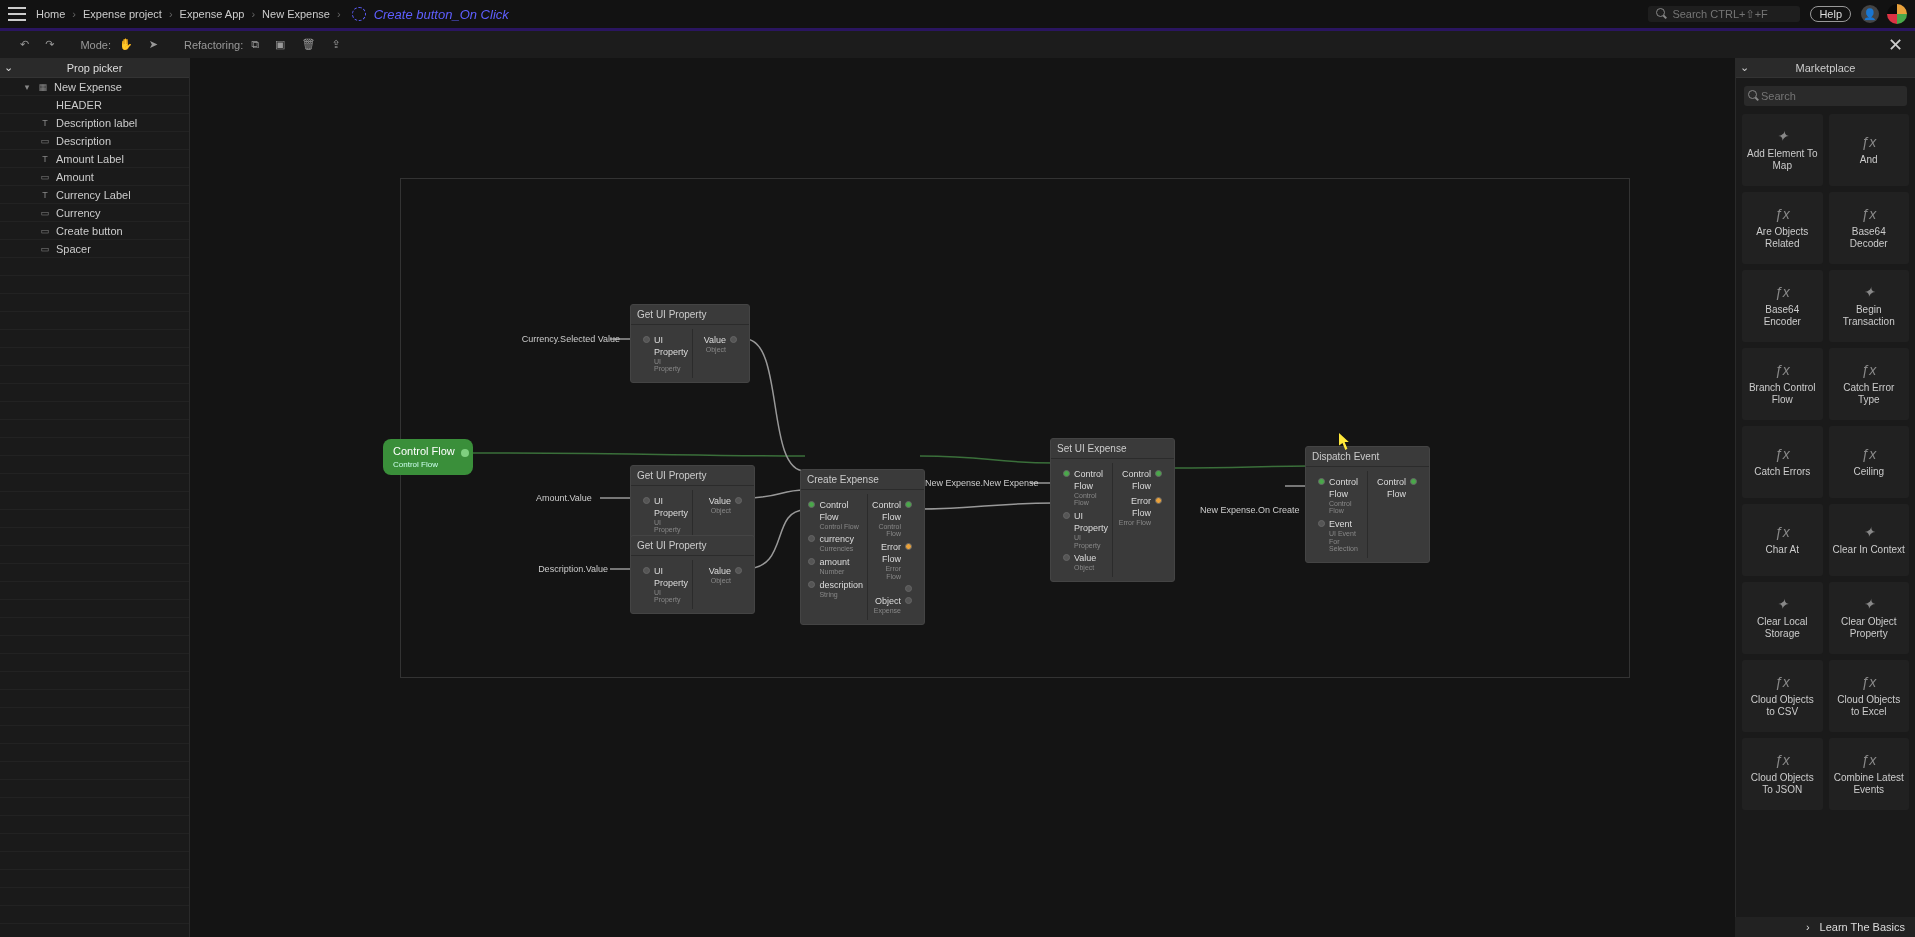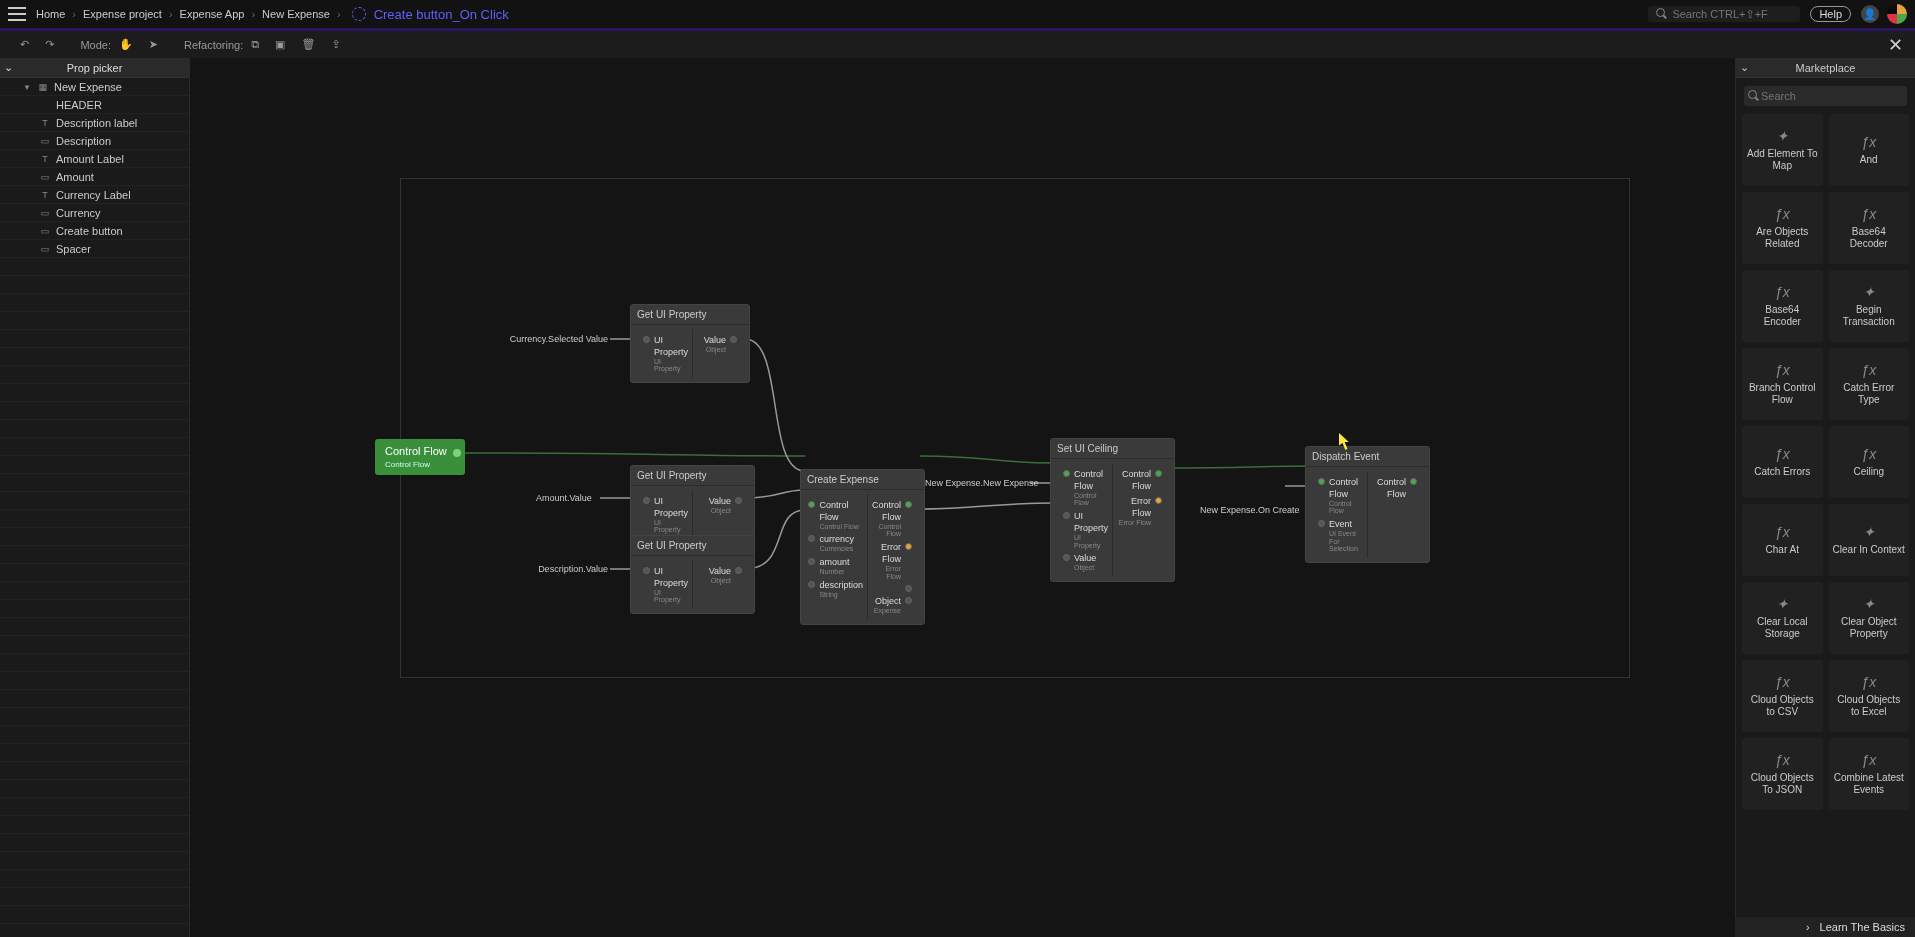--- a/index.html
+++ b/index.html
@@ -4,21 +4,21 @@
 <style>
 *{margin:0;padding:0;box-sizing:border-box;font-family:Arial,Helvetica,sans-serif;}
 html,body{width:1915px;height:937px;background:#0a0a0a;color:#ccc;overflow:hidden;position:relative;}
 
 .topbar{height:28px;background:#121212;display:flex;align-items:center;padding:14px 8px;border-bottom:1px solid #2a1560;font-size:12px;}
 .menu-icon{width:18px;height:14px;border-top:2px solid #ccc;border-bottom:2px solid #ccc;position:relative;margin-right:10px;cursor:pointer;}
 .menu-icon::before{content:"";position:absolute;top:4px;left:0;right:0;height:2px;background:#ccc;}
 .breadcrumbs{display:flex;align-items:center;gap:4px;flex:1;}
 .breadcrumbs a{color:#ccc;text-decoration:none;font-size:11px;}
 .breadcrumbs .sep{color:#666;font-size:11px;margin:0 3px;}
-.breadcrumbs .last{color:#5f5fff;font-size:13px;}
+.breadcrumbs .last{color:#5f5fff;font-size:13px;font-style:italic;}
 .breadcrumbs .lasticon{width:14px;height:14px;border:1px dashed #5f5fff;border-radius:50%;margin:0 4px;}
 .search{display:flex;align-items:center;background:#1e1e1e;border-radius:3px;padding:2px 8px;margin-right:10px;}
 .search input{background:transparent;border:none;color:#888;font-size:11px;width:120px;outline:none;}
 .help-btn{border:1px solid #999;border-radius:12px;color:#ddd;font-size:11px;padding:1px 8px;margin-right:10px;cursor:pointer;}
 .user-icon{width:18px;height:18px;background:#444;border-radius:50%;margin-right:8px;display:flex;align-items:center;justify-content:center;font-size:11px;color:#000;}
 .logo-icon{width:20px;height:20px;border-radius:50%;background:conic-gradient(#e9a13b 0 90deg,#4aa84a 90deg 180deg,#d34 180deg 270deg,#0a0a0a 270deg 360deg);}
 .thin-purple{height:2px;background:#2a1560;}
 
 .toolbar{height:28px;background:#1c1c1c;display:flex;align-items:center;padding:0 12px;border-bottom:1px solid #333;color:#999;font-size:11px;}
 .toolbar .spacer{width:18px;}
@@ -60,21 +60,21 @@
 .portrow{display:flex;align-items:flex-start;margin:3px 0;line-height:1.1;}
 .portrow .dot{width:7px;height:7px;border-radius:50%;background:#555;border:1px solid #666;margin:2px 4px 0;flex-shrink:0;}
 .portrow .lbl{font-size:9px;color:#ddd;}
 .portrow .sub{font-size:7px;color:#888;display:block;}
 .portrow.out{justify-content:flex-end;text-align:right;}
 .dot.green{background:#4aa84a;}
 .dot.orange{background:#e9a13b;}
 .control-green{color:#5dbb5d;}
 .error-orange{color:#e9a13b;}
 
-.start-node{position:absolute;background:#3a8f3a;border-radius:3px;padding:6px 10px;font-size:11px;color:#fff;width:90px;}
+.start-node{position:absolute;background:#3a8f3a;border-radius:8px;padding:6px 10px;font-size:11px;color:#fff;width:90px;margin-left:8px;}
 .start-node .sub{font-size:8px;color:#cfe;}
 .start-node .dot{position:absolute;right:4px;top:10px;width:8px;height:8px;border-radius:50%;background:#7fd07f;}
 
 .ext-label{position:absolute;font-size:9px;color:#ccc;}
 
 .wire{stroke-width:1.5;fill:none;}
 .wire.white{stroke:#999;}
 .wire.green{stroke:#3a6f3a;}
 
 .cursor{position:absolute;width:14px;height:18px;background:#ffe83b;clip-path:polygon(0 0,0 70%,25% 55%,45% 95%,60% 88%,40% 50%,70% 50%);box-shadow:0 0 4px rgba(0,0,0,.6);pointer-events:none;}
@@ -334,21 +334,21 @@
     <path class="wire white" d="M840 425 L865 425"></path>
     <path class="wire white" d="M1095 428 L1120 428"></path>
   </svg>
 
   <div class="start-node" style="left:185px;top:381px;">
     <span>Control Flow</span>
     <span class="sub">Control Flow</span>
     <span class="dot"></span>
   </div>
 
-  <div class="ext-label" style="left:298px;top:276px;text-align:right;width:120px;">Currency.Selected Value</div>
+  <div class="ext-label" style="left:310px;top:276px;text-align:right;width:120px;">Currency.Selected Value</div>
   <div class="ext-label" style="left:346px;top:435px;text-align:left;width:80px;">Amount.Value</div>
   <div class="ext-label" style="left:318px;top:506px;text-align:right;width:100px;">Description.Value</div>
   <div class="ext-label" style="left:735px;top:420px;">New Expense.New Expense</div>
   <div class="ext-label" style="left:1010px;top:423px;margin-top:24px;">New Expense.On Create</div>
 
   <div class="node" style="left:440px;top:246px;width:120px;">
     <div class="title">Get UI Property</div>
     <div class="body">
       <div class="col">
         <div class="portrow">
@@ -437,21 +437,21 @@
           </div>
           <div class="portrow out">
             <span><span class="lbl ">Object</span><span class="sub">Expense</span></span>
             <span class="dot "></span>
           </div>
         </div>
     </div>
   </div>
 
   <div class="node" style="left:860px;top:380px;width:125px;">
-    <div class="title">Set UI Ceiling</div>
+    <div class="title">Set UI Expense</div>
     <div class="body">
       <div class="col" id="setui-in">
           <div class="portrow">
             <span class="dot green"></span>
             <span><span class="lbl control-green">Control Flow</span><span class="sub">Control Flow</span></span>
           </div>
           <div class="portrow">
             <span class="dot "></span>
             <span><span class="lbl ">UI Property</span><span class="sub">UI Property</span></span>
           </div>

